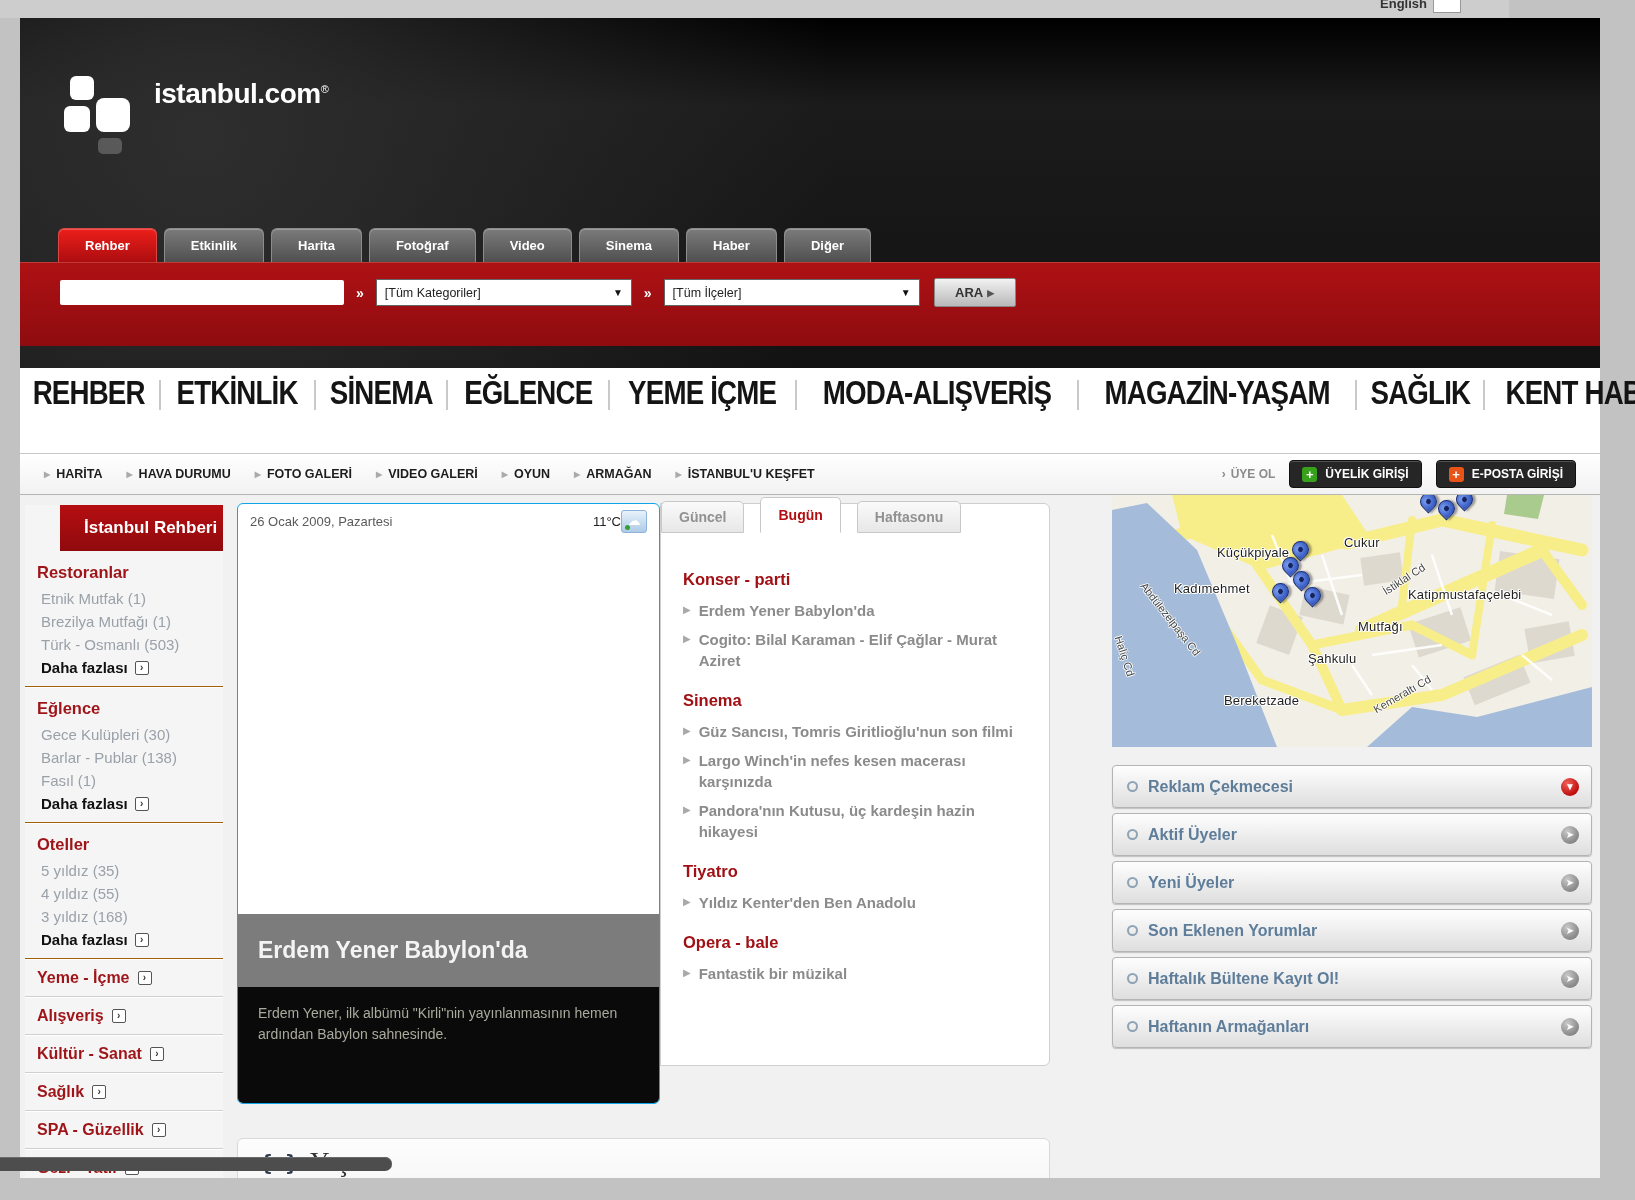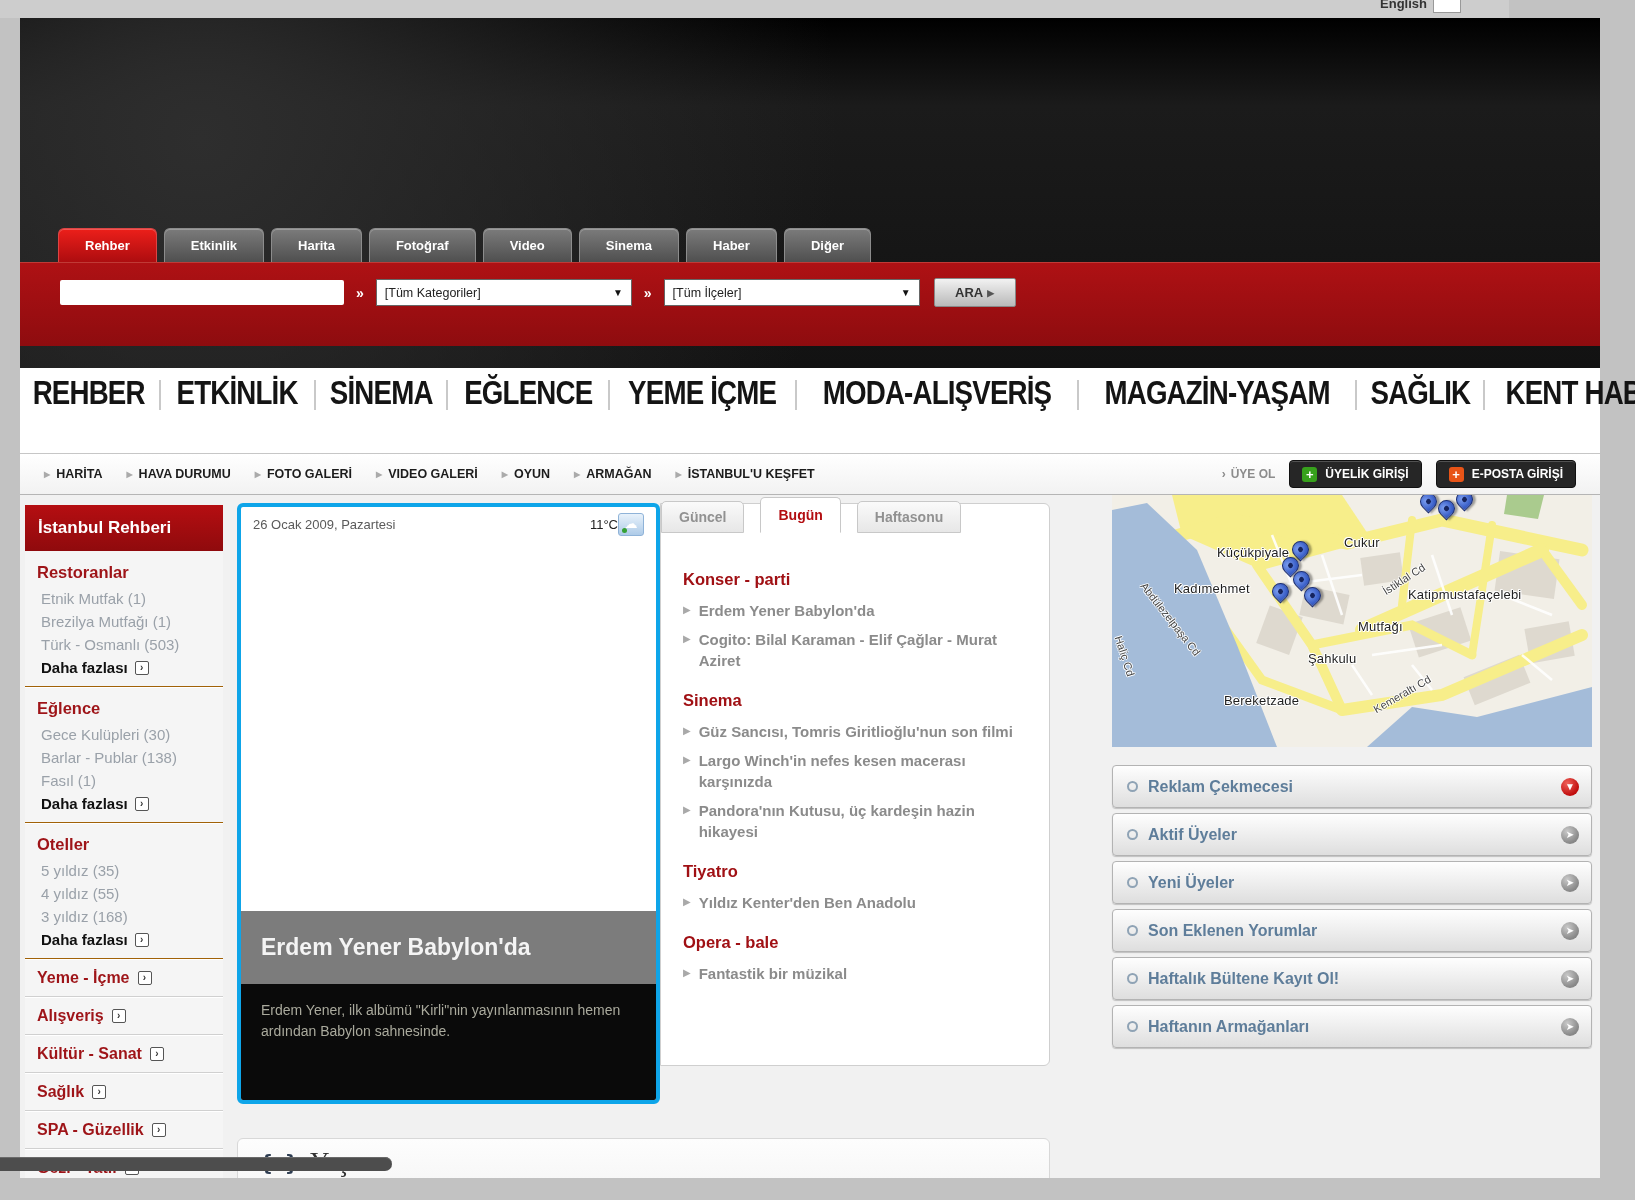--- a/index.html
+++ b/index.html
@@ -62,34 +62,34 @@
             box-shadow:inset 0 1px 0 rgba(255,255,255,.2);}
   .plus-ic{width:15px;height:15px;border-radius:3px;color:#fff;font-weight:bold;font-size:13px;line-height:15px;
            text-align:center;}
   .plus-ic.green{background:#37a11c;}
   .plus-ic.orange{background:#e85417;}
   
   .content{position:absolute;left:20px;top:495px;width:1580px;height:683px;background:#f1f1f1;overflow:hidden;}
   
   .sidebar{position:absolute;left:5px;top:10px;width:198px;background:#f5f5f5;}
   .sb-title{height:46px;line-height:46px;background:linear-gradient(#b50e11,#8f0a0d);color:#fff;
-            font-size:17px;font-weight:bold;padding-left:13px;}
+            font-size:17px;font-weight:bold;padding-left:24px;margin-left:35px;}
   .sb-section{padding:12px 8px 10px 12px;border-bottom:1px solid #a16207;box-shadow:0 1px 0 #fff;}
   .sb-head{color:#9e1418;font-size:16.5px;font-weight:bold;margin-bottom:5px;cursor:pointer;}
   .sb-item{color:#9aa1a9;font-size:15px;line-height:23px;padding-left:4px;cursor:pointer;}
   .sb-more{display:flex;align-items:center;gap:7px;color:#111;font-size:15px;font-weight:bold;
            padding:3px 0 0 4px;cursor:pointer;}
   .box-ic{display:inline-block;width:12px;height:12px;border:1px solid #555;border-radius:2px;background:#fff;
           color:#333;font-size:10px;line-height:11px;text-align:center;font-weight:bold;}
   .sb-link{display:flex;align-items:center;gap:8px;height:37px;border-bottom:1px solid #d0d0d0;
            box-shadow:0 1px 0 #fff;color:#9e1418;font-size:16px;font-weight:bold;padding-left:12px;cursor:pointer;}
   
   .main-wrap{position:absolute;left:217px;top:8px;width:813px;height:640px;}
   .left-panel{position:absolute;left:0;top:0;width:423px;height:601px;background:#fff;
-              border:4px solid #0ea5e9;border-radius:6px;box-sizing:border-box;overflow:hidden;
+              border:1px solid #0ea5e9;border-radius:6px;box-sizing:border-box;overflow:hidden;
               display:flex;flex-direction:column;}
   .date-row{height:34px;display:flex;align-items:center;padding:0 12px;flex:none;}
   .date{color:#5a5a5a;font-size:13px;}
   .temp-wrap{margin-left:auto;display:flex;align-items:center;}
   .temp{color:#222;font-size:13px;}
   .weather{position:relative;width:24px;height:21px;border:1px solid #8fb3d8;border-radius:3px;
            background:linear-gradient(#e8f2fb,#aecbe8);text-align:center;}
   .weather .cl{color:#fff;font-size:13px;line-height:19px;}
   .weather:after{content:"";position:absolute;left:3px;bottom:2px;width:5px;height:5px;border-radius:50%;background:#35a135;}
   .photo-area{flex:1;background:#fff;}
@@ -143,20 +143,29 @@
 </style>
 </head>
 <body>
 
 <div class="top-strip">
   <span class="english">English</span>
   <span class="flag"></span>
 </div>
 
 <div class="header">
+  <div class="logo">
+    <span class="logo-icon">
+      <i class="t1"></i>
+        <i class="t2"></i>
+        <i class="t3"></i>
+        <i class="t4"></i>
+    </span>
+    <span class="logo-text"><span>istanbul.com</span><sup>®</sup></span>
+  </div>
 
   <div class="tab-row">
     <div class="htab active">Rehber</div>
     <div class="htab">Etkinlik</div>
     <div class="htab">Harita</div>
     <div class="htab">Fotoğraf</div>
     <div class="htab">Video</div>
     <div class="htab">Sinema</div>
     <div class="htab">Haber</div>
     <div class="htab">Diğer</div>

